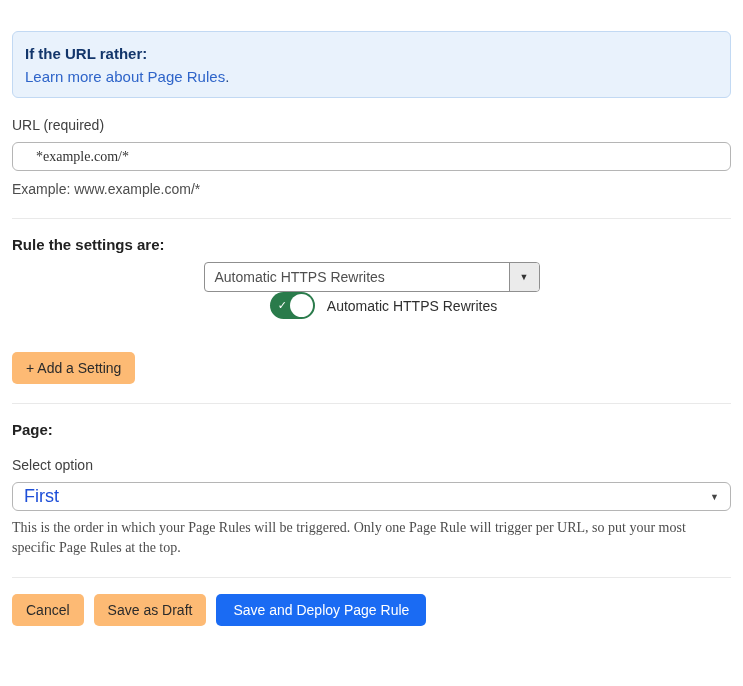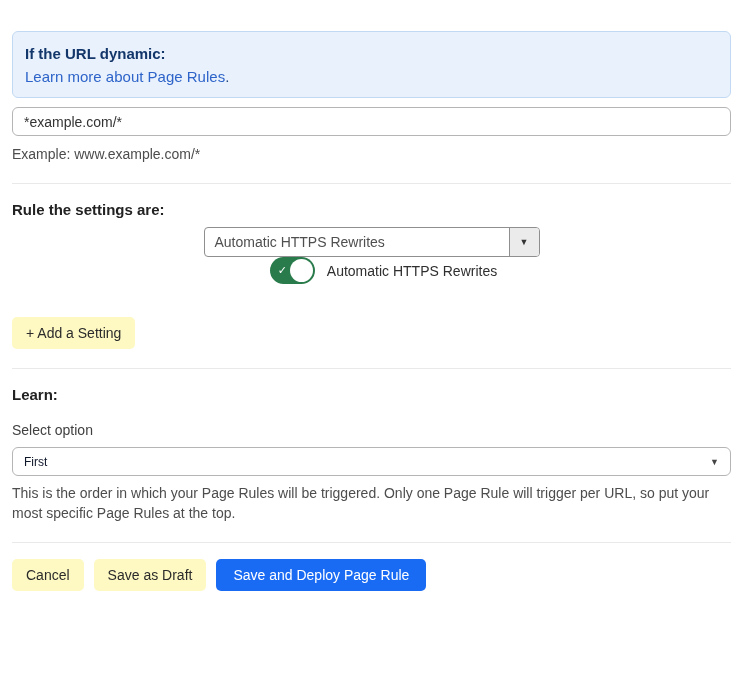--- a/index.html
+++ b/index.html
@@ -43,24 +43,24 @@
     margin-top: 19px;
     font-size: 14px;
     color: #404040;
   }
   .text-input {
     margin-top: 9px;
     width: 719px;
     height: 29px;
     border: 1px solid #b5b5b5;
     border-radius: 6px;
-    padding: 0 11px;
+    padding: 0 23px;
     font-size: 14px;
     color: #333;
-    font-family: Liberation Sans, sans-serif;
+    font-family: Liberation Serif, serif;
     background: #fff;
     outline: none;
     display: block;
   }
   .helper-text {
     margin-top: 8px;
     font-size: 14px;
     color: #4d4d4d;
     line-height: 20px;
   }
@@ -154,21 +154,21 @@
   .btn {
     display: inline-block;
     border: none;
     border-radius: 5px;
     font-size: 14px;
     font-family: "Liberation Sans", "DejaVu Sans", sans-serif;
     cursor: pointer;
     line-height: 1;
   }
   .btn-gray {
-    background: #fef9c3;
+    background: #fdba74;
     color: #2b2b2b;
     padding: 9px 14px;
   }
   .btn-blue {
     background: #1a6bf3;
     color: #ffffff;
     padding: 9px 17px;
   }
   .add-setting-btn { margin-top: 33px; }
 
@@ -179,47 +179,48 @@
     border: 1px solid #b5b5b5;
     border-radius: 6px;
     background: #fff;
     display: flex;
     align-items: center;
     padding: 0 11px;
     cursor: pointer;
   }
   .order-select .select-value {
     flex: 1;
-    font-size: 12px;
-    color: #0f172a;
+    font-size: 18px;
+    color: #1d4ed8;
   }
   .order-select .select-caret {
     font-size: 9px;
     color: #444;
   }
-  .order-helper { margin-top: 7px; width: 715px; }
+  .order-helper { margin-top: 7px; width: 715px; font-family: Liberation Serif, serif; }
 
   .footer-buttons {
     margin-top: 16px;
     display: flex;
     align-items: center;
     gap: 10px;
   }
 </style>
 </head>
 <body>
 
 <div class="container">
 
 
   <div class="info-box">
-    <div class="info-heading">If the URL dynamic:</div>
+    <div class="info-heading">If the URL rather:</div>
     <div><a class="info-link">Learn more about Page Rules</a><span>.</span></div>
   </div>
 
+  <div class="field-label">URL (required)</div>
   <input class="text-input" type="text" value="*example.com/*" style="">
   <div class="helper-text">Example: www.example.com/*</div>
 
   <hr class="divider">
 
   <div class="section-heading">Rule the settings are:</div>
 
 
   <div class="setting-row">
     <div class="setting-select">
@@ -234,21 +235,21 @@
         <span class="toggle-knob"></span>
       </div>
       <span class="toggle-label">Automatic HTTPS Rewrites</span>
     </div>
   </div>
 
   <button class="btn btn-gray add-setting-btn">+ Add a Setting</button>
 
   <hr class="divider">
 
-  <div class="section-heading">Learn:</div>
+  <div class="section-heading">Page:</div>
 
   <div class="field-label">Select option</div>
 
   <div class="order-select">
     <span class="select-value">First</span>
     <span class="select-caret">▼</span>
   </div>
 
   <div class="helper-text order-helper">This is the order in which your Page Rules will be triggered. Only one Page Rule will trigger per URL, so put your most specific Page Rules at the top.</div>
 

